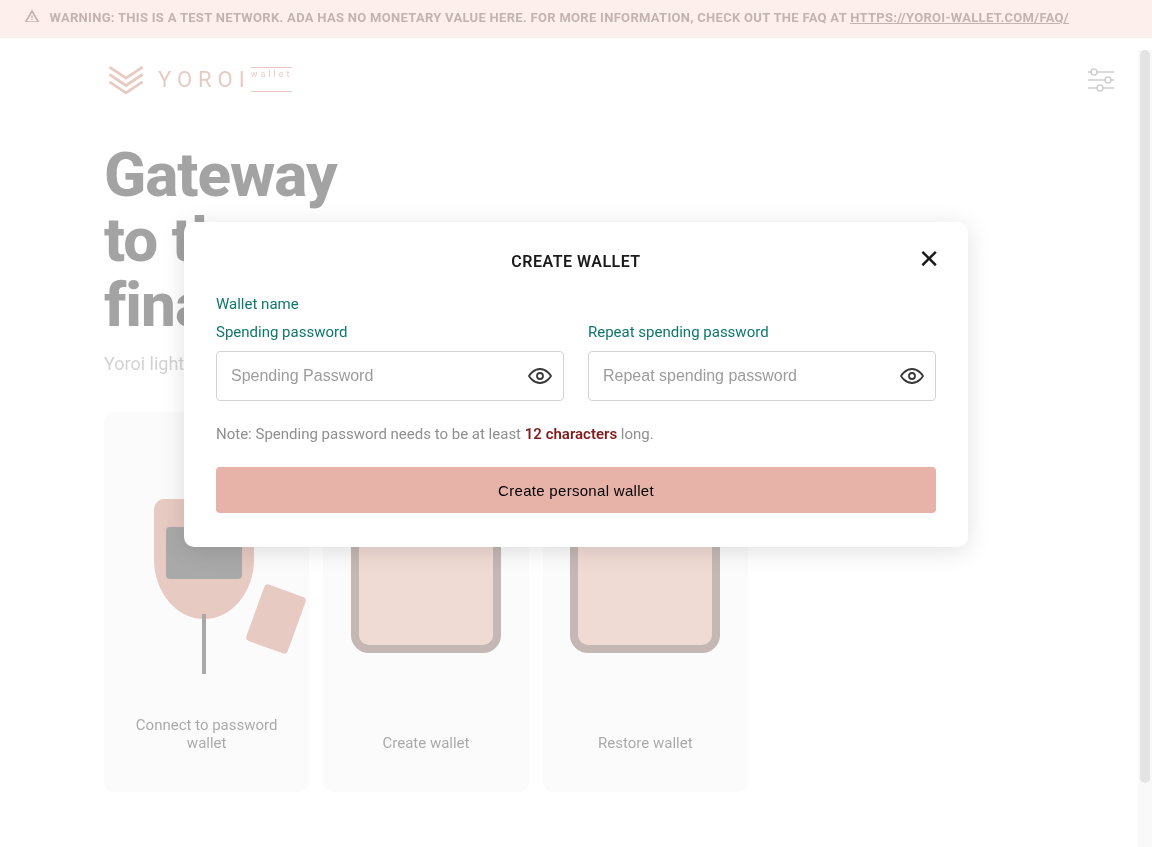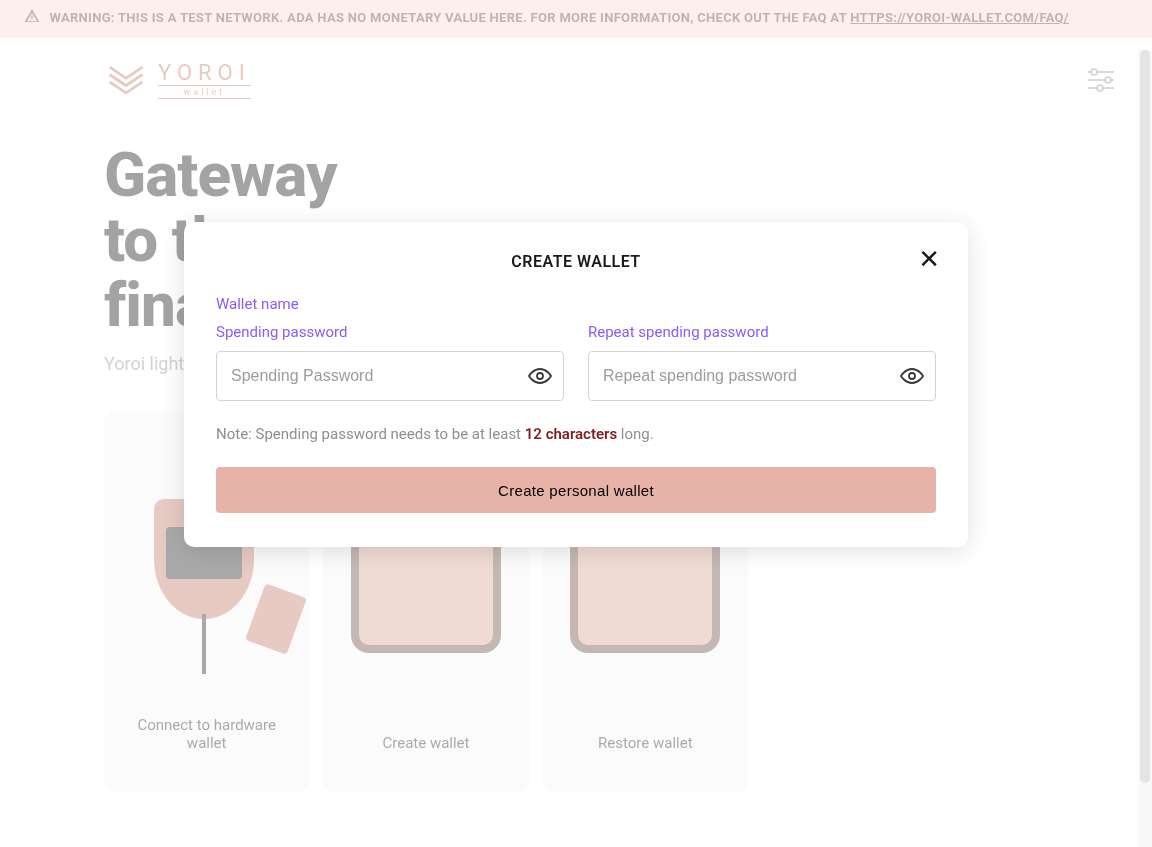--- a/index.html
+++ b/index.html
@@ -16,21 +16,21 @@
     }
     .warning-banner a { color: #6b4038; text-decoration: underline; }
     .warning-icon { display: inline-block; vertical-align: middle; margin-right: 6px; }
 
     .app-body { display: flex; height: calc(100% - 50px); }
     .main-col { width: 748px; padding: 20px 0 0 104px; }
     .side-col { flex: 1; position: relative; }
 
     .logo-row { display: flex; align-items: center; gap: 10px; margin-bottom: 40px; }
     .logo-mark { width: 44px; height: 44px; }
-    .logo-text { display: flex; flex-direction: column; }
+    .logo-text { display: flex; flex-direction: row; }
     .logo-brand { font-size: 22px; letter-spacing: 6px; color: #c47b66; font-weight: 400; }
     .logo-sub { font-size: 9px; letter-spacing: 3px; color: #c47b66; text-align: center; border-top: 1px solid #c47b66; border-bottom: 1px solid #c47b66; padding: 1px 0; }
 
     .hero-title { font-size: 62px; font-weight: 800; color: #1a1a1a; line-height: 1.05; letter-spacing: -1px; }
     .hero-sub { font-size: 18px; color: #8f8f8f; margin-top: 16px; }
 
     .cards-row { display: flex; gap: 14px; margin-top: 38px; }
     .card {
       width: 252px; height: 380px; background: #f4f4f4; border-radius: 10px;
       display: flex; flex-direction: column; align-items: center; justify-content: flex-end;
@@ -46,21 +46,21 @@
       position: absolute; inset: 0; background: rgba(255,255,255,0.6);
       display: flex; align-items: flex-start; justify-content: center; padding-top: 222px;
     }
     .modal {
       width: 784px; background: #fff; border-radius: 10px; box-shadow: 0 4px 24px rgba(0,0,0,0.12);
       padding: 30px 32px 34px 32px; position: relative;
     }
     .modal-title { text-align: center; font-size: 16px; font-weight: 600; letter-spacing: 0.5px; color: #1a1a1a; margin-bottom: 24px; }
     .modal-close { position: absolute; top: 24px; right: 28px; font-size: 26px; font-weight: 300; cursor: pointer; color: #1a1a1a; line-height: 1; }
 
-    .field-label { font-size: 15px; color: #8b5cf6; margin-bottom: 10px; display: block; }
+    .field-label { font-size: 15px; color: #0f766e; margin-bottom: 10px; display: block; }
     .text-input {
       width: 100%; height: 50px; border: 1.5px solid #2a2a2a; border-radius: 4px;
       padding: 0 14px; font-size: 16px; color: #1a1a1a; outline: none;
     }
     .text-input::placeholder { color: #9c9c9c; }
     .pw-input {
       width: 100%; height: 50px; border: 1px solid #d4d4d4; border-radius: 4px;
       padding: 0 46px 0 14px; font-size: 16px; color: #1a1a1a; outline: none;
     }
     .pw-input::placeholder { color: #9c9c9c; }
@@ -132,21 +132,21 @@
     <div class="cards-row">
       <div class="card">
         <div class="card-illus">
           <div class="illus-hw">
               <div class="shield"></div>
               <div class="screen"></div>
               <div class="pin"></div>
               <div class="tag"></div>
             </div>
         </div>
-        <div class="card-label">Connect to hardware wallet</div>
+        <div class="card-label">Connect to password wallet</div>
       </div>
       <div class="card">
         <div class="card-illus">
           <div class="illus-box"></div>
         </div>
         <div class="card-label">Create wallet</div>
       </div>
       <div class="card">
         <div class="card-illus">
           <div class="illus-box"></div>

